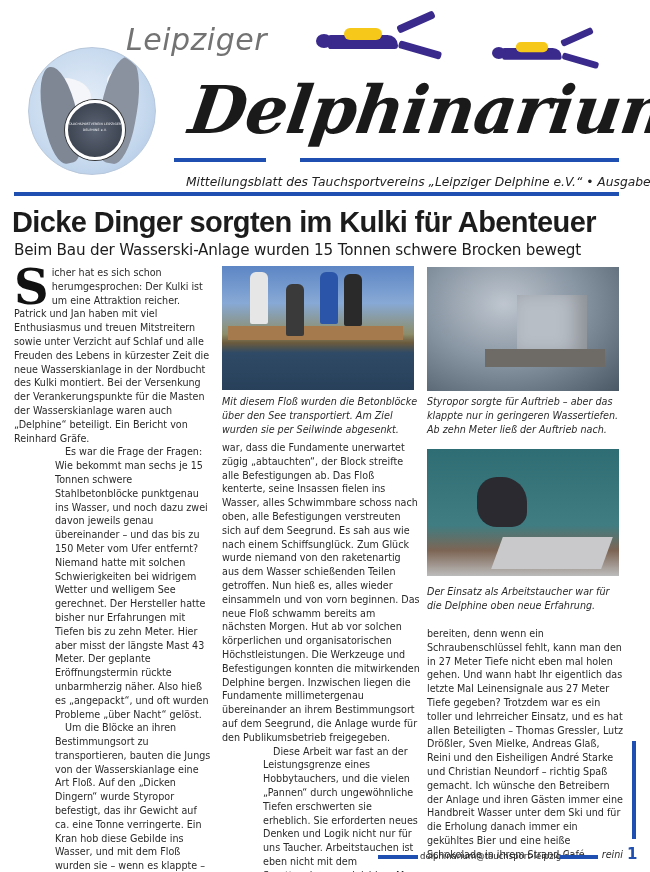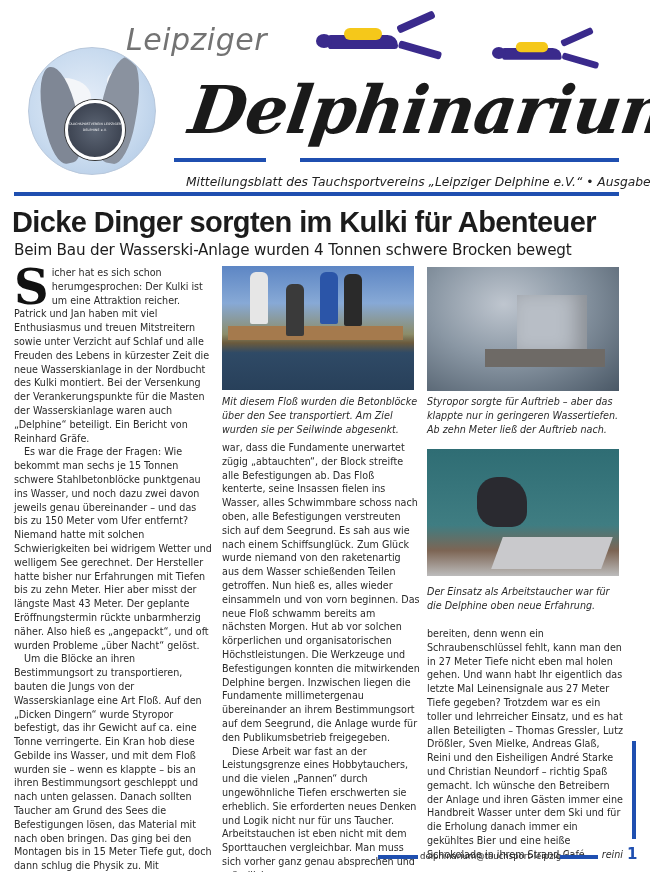--- a/index.html
+++ b/index.html
@@ -34,21 +34,21 @@
   .subtitle-line { left:186px; top:175px; font-style:italic; font-size:12.3px; color:#222; white-space:nowrap; }
 
   
   .headline { left:12px; top:206px; font-family:Liberation Sans, sans-serif; font-weight:bold;
               font-size:29px; color:#1c1c1c; letter-spacing:-0.6px; white-space:nowrap; }
   .deck { left:14px; top:241px; font-size:15.2px; color:#1c1c1c; white-space:nowrap; letter-spacing:-0.2px; }
 
   
   .col { font-size:9.6px; line-height:13.8px; color:#2a2a2a; text-align:left; }
   .col p { margin:0; }
-  .col p.indent { text-indent:10px; }
+  .col p.indent { text-indent:10px;margin-left:41px; }
   .dropcap { float:left; font-family:"DejaVu Serif", serif; font-size:48px; line-height:40px; font-weight:bold;
              margin:1px 3px 0 0; color:#111; }
   .caption { font-style:italic; font-size:9.6px; line-height:13.8px; color:#2a2a2a; }
 
   .photo { overflow:hidden; }
   .photo1 { left:222px; top:266px; width:192px; height:124px;
             background:linear-gradient(180deg, #5d86c4 0%, #87a9d6 30%, #8c8d6a 55%, #6b5a3c 62%, #2f4a66 70%, #28405a 100%); }
   .photo1 .raft { left:6px; top:60px; width:175px; height:14px; background:#a57a4d; }
   .photo1 .person { width:18px; height:52px; border-radius:6px 6px 2px 2px; }
   .photo2 { left:427px; top:267px; width:192px; height:124px;
@@ -98,21 +98,21 @@
 </div>
 
 <div class="abs delphinarium">Delphinarium</div>
 
 <div class="abs bar" style="left:174px;top:158px;width:92px;"></div>
 <div class="abs bar" style="left:300px;top:158px;width:319px;"></div>
 <div class="abs subtitle-line">Mitteilungsblatt des Tauchsportvereins „Leipziger Delphine e.V.“ • Ausgabe 2/2002</div>
 <div class="abs bar" style="left:14px;top:192px;width:605px;"></div>
 
 <div class="abs headline">Dicke Dinger sorgten im Kulki für Abenteuer</div>
-<div class="abs deck">Beim Bau der Wasserski-Anlage wurden 4 Tonnen schwere Brocken bewegt</div>
+<div class="abs deck">Beim Bau der Wasserski-Anlage wurden 15 Tonnen schwere Brocken bewegt</div>
 
 <div class="abs col" style="left:14px;top:266px;width:198px;">
   <p>
     <span class="dropcap">S</span>
     <span>icher hat es sich schon herumgesprochen: Der Kulki ist um eine Attraktion reicher. Patrick und Jan haben mit viel Enthusiasmus und treuen Mitstreitern sowie unter Verzicht auf Schlaf und alle Freuden des Lebens in kürzester Zeit die neue Wasserskianlage in der Nordbucht des Kulki montiert. Bei der Versenkung der Verankerungspunkte für die Masten der Wasserskianlage waren auch „Delphine“ beteiligt. Ein Bericht von Reinhard Gräfe.</span>
   </p>
   <p class="indent">Es war die Frage der Fragen: Wie bekommt man sechs je 15 Tonnen schwere Stahlbetonblöcke punktgenau ins Wasser, und noch dazu zwei davon jeweils genau übereinander – und das bis zu 150 Meter vom Ufer entfernt? Niemand hatte mit solchen Schwierigkeiten bei widrigem Wetter und welligem See gerechnet. Der Hersteller hatte bisher nur Erfahrungen mit Tiefen bis zu zehn Meter. Hier aber misst der längste Mast 43 Meter. Der geplante Eröffnungstermin rückte unbarmherzig näher. Also hieß es „angepackt“, und oft wurden Probleme „über Nacht“ gelöst.</p>
   <p class="indent">Um die Blöcke an ihren Bestimmungsort zu transportieren, bauten die Jungs von der Wasserskianlage eine Art Floß. Auf den „Dicken Dingern“ wurde Styropor befestigt, das ihr Gewicht auf ca. eine Tonne verringerte. Ein Kran hob diese Gebilde ins Wasser, und mit dem Floß wurden sie – wenn es klappte – bis an ihren Bestimmungsort geschleppt und nach unten gelassen. Danach sollten Taucher am Grund des Sees die Befestigungen lösen, das Material mit nach oben bringen. Das ging bei den Montagen bis in 15 Meter Tiefe gut, doch dann schlug die Physik zu. Mit zunehmender Tiefe verringerte sich der Auftrieb des Blocks, zudem füllten sich die Poren des Styropors unter dem hohen Druck mit Wasser. Die Folge</p>
 </div>
 

